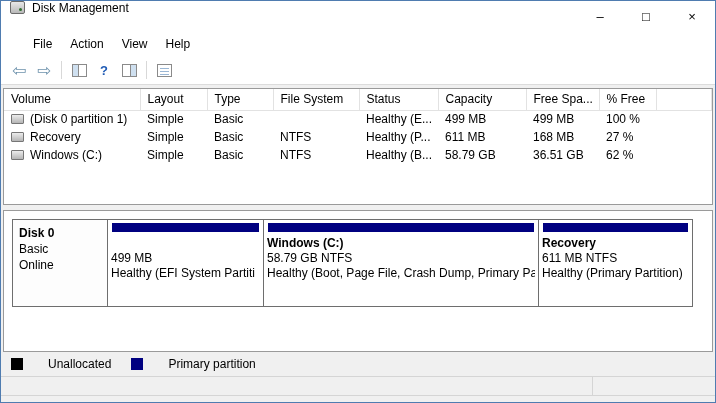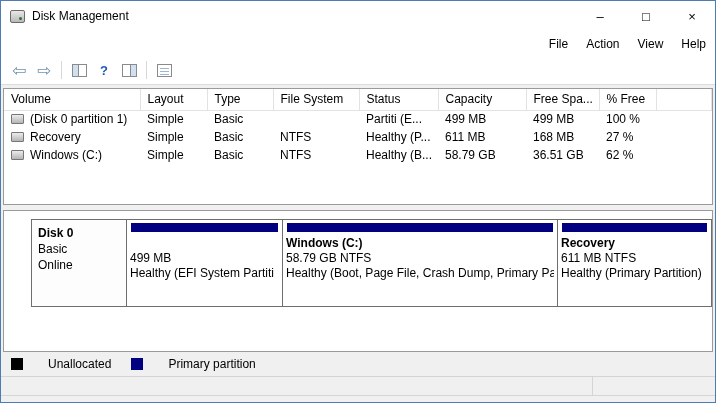--- a/index.html
+++ b/index.html
@@ -11,41 +11,41 @@
   }
   .window {
     width: 716px; height: 403px;
     border: 1px solid #4f7cb0;
     background: #f0f0f0;
     display: flex; flex-direction: column;
     overflow: hidden;
   }
 
   
-  .titlebar { flex: 0 0 30px; background: #fff; display: flex; align-items: center; }
+  .titlebar { flex: 0 0 30px; background: #fff; display: flex; align-items: flex-start; }
   .app-icon {
     width: 15px; height: 13px; margin: 0 7px 0 9px;
     border: 1px solid #6b6b6b; border-radius: 2px;
     background: linear-gradient(#e8e8e8, #b9b9b9);
     position: relative;
   }
   .app-icon::after {
     content: ""; position: absolute; right: 2px; bottom: 2px;
     width: 3px; height: 3px; background: #2f6e2f; border-radius: 50%;
   }
   .title-text { flex: 1; font-size: 12px; }
   .win-controls { display: flex; height: 100%; }
   .win-btn {
     width: 46px; height: 100%;
     display: flex; align-items: center; justify-content: center;
     font-size: 13px; color: #000; cursor: default;
   }
 
   
-  .menubar { flex: 0 0 25px; background: #fff; display: flex; align-items: center; padding-left: 0; justify-content: flex-end; }
+  .menubar { flex: 0 0 25px; background: #fff; display: flex; align-items: center; padding-left: 23px; }
   .menu-item { padding: 3px 9px; }
 
   
   .toolbar {
     flex: 0 0 29px; background: #fff; border-bottom: 1px solid #dcdcdc;
     display: flex; align-items: center; padding-left: 6px; gap: 1px;
   }
   .tb-btn { width: 24px; height: 22px; display: flex; align-items: center; justify-content: center; }
   .tb-sep { width: 1px; height: 18px; background: #d8d8d8; margin: 0 4px; }
   .arrow-glyph { font-size: 17px; color: #6f93ad; line-height: 1; }
@@ -80,21 +80,21 @@
   .vol-cell { display: flex; align-items: center; gap: 6px; }
   .drive-icon {
     flex: 0 0 13px; width: 13px; height: 10px;
     border: 1px solid #767676; border-radius: 1px;
     background: linear-gradient(#ececec, #b5b5b5);
   }
 
   
   .graph-pane {
     flex: 1; margin: 5px 2px 0 2px;
-    background: #fff; border: 1px solid #9a9a9a; overflow: hidden; padding-left: 19px;
+    background: #fff; border: 1px solid #9a9a9a; overflow: hidden;
   }
   .disk-row { display: flex; margin: 8px; height: 88px; }
   .disk-label {
     flex: 0 0 96px; border: 1px solid #6e6e6e; background: #fdfdfd;
     padding: 5px 6px; line-height: 16px;
   }
   .disk-label .bold { font-weight: bold; }
   .partition {
     border: 1px solid #6e6e6e; margin-left: -1px; background: #fff;
     padding: 2px 3px; overflow: hidden;
@@ -195,21 +195,21 @@
         <tr>
           <td>
               <span class="vol-cell">
                 <span class="drive-icon"></span>
                 <span>(Disk 0 partition 1)</span>
               </span>
             </td>
           <td>Simple</td>
           <td>Basic</td>
           <td></td>
-          <td>Partiti (E...</td>
+          <td>Healthy (E...</td>
           <td>499 MB</td>
           <td>499 MB</td>
           <td>100 %</td>
           <td></td>
         </tr>
         <tr>
           <td>
               <span class="vol-cell">
                 <span class="drive-icon"></span>
                 <span>Recovery</span>

